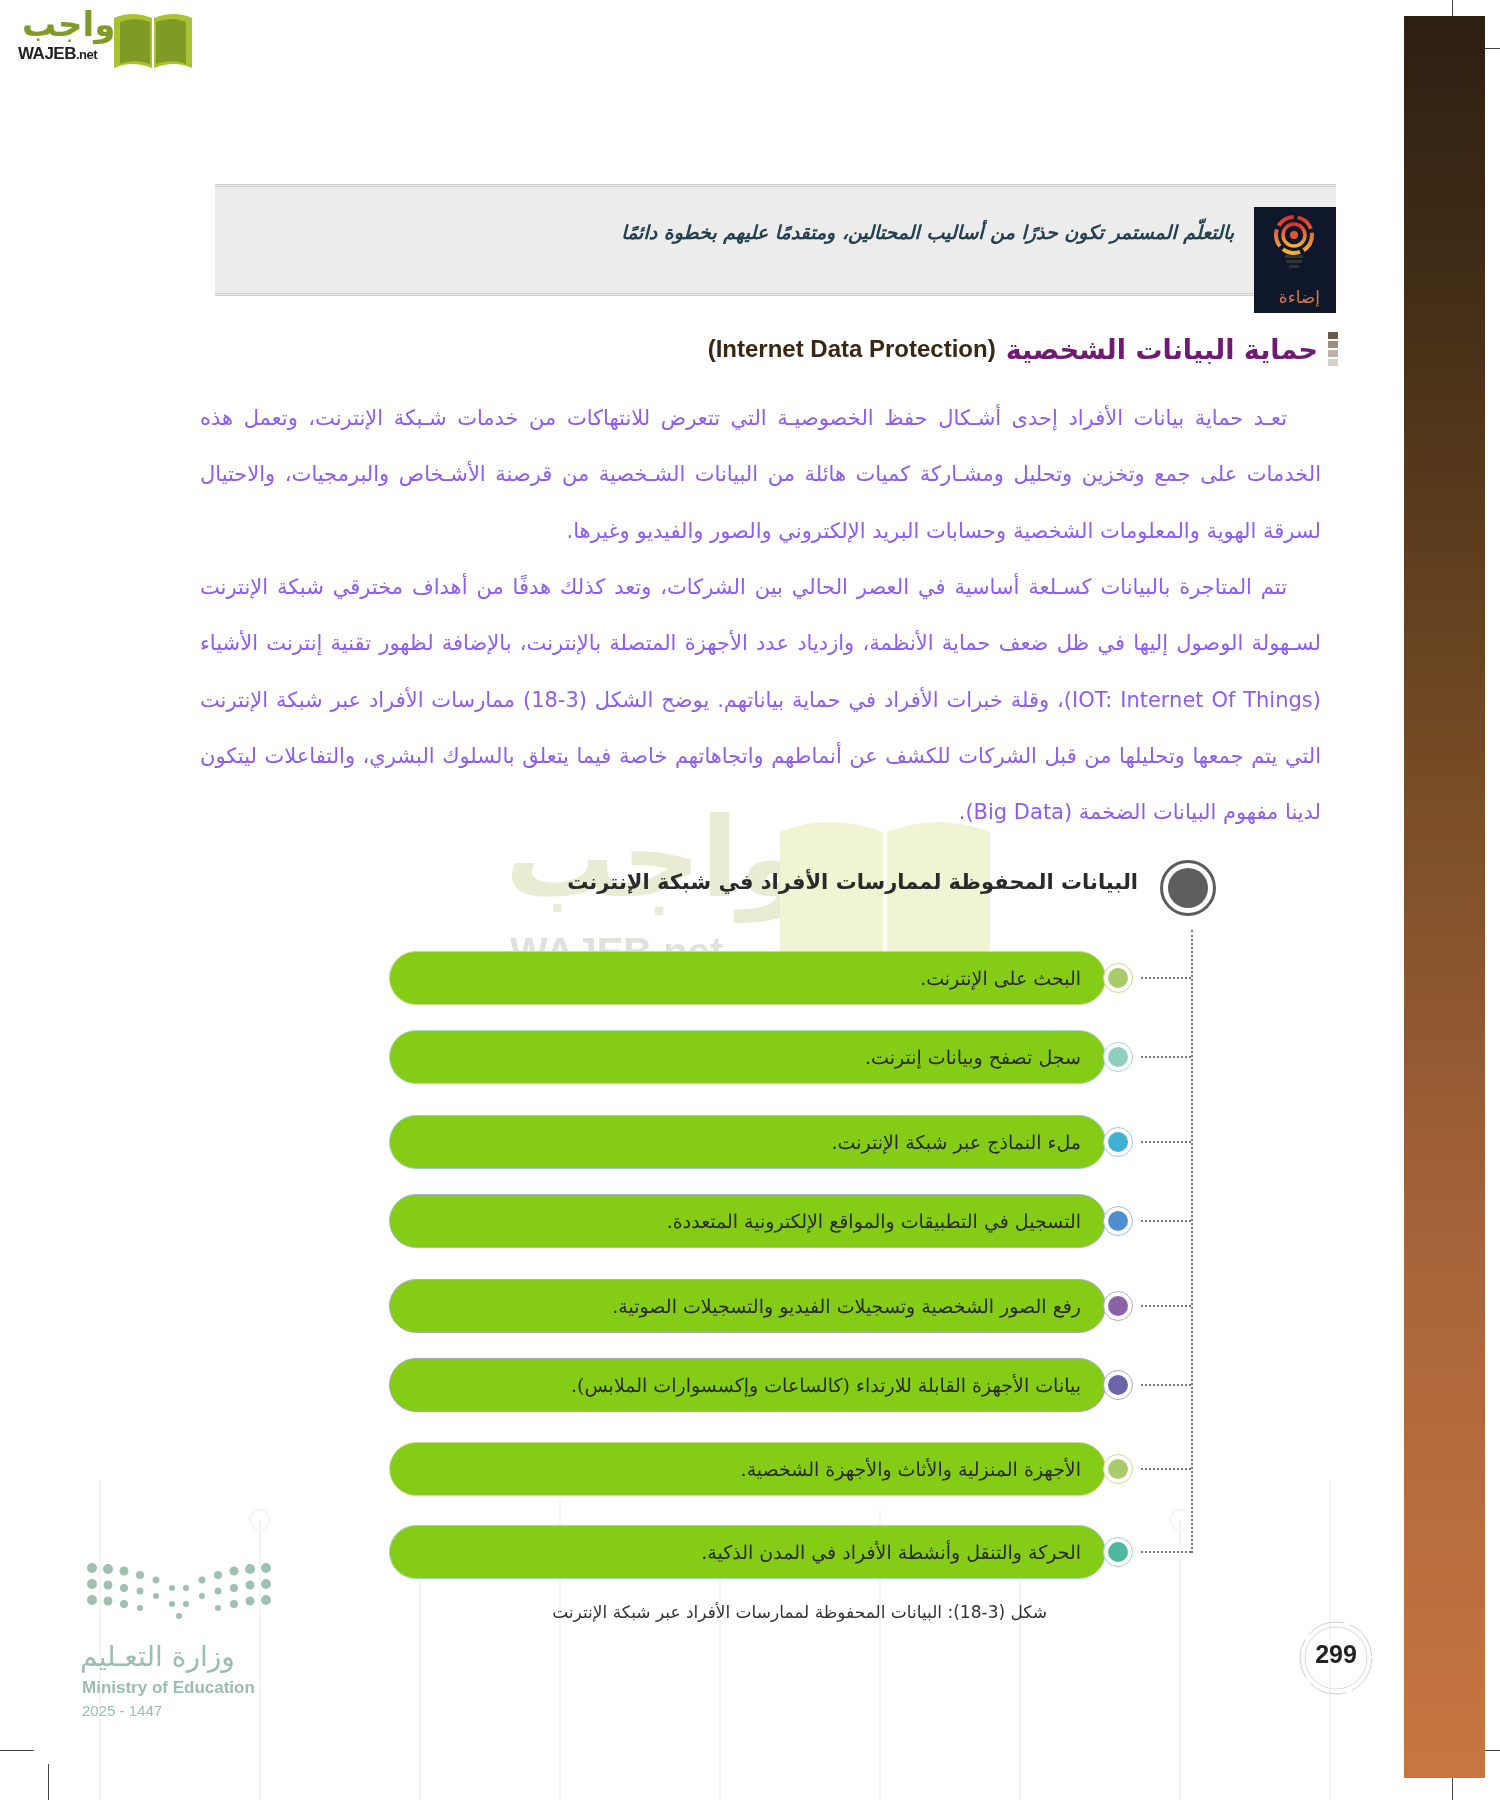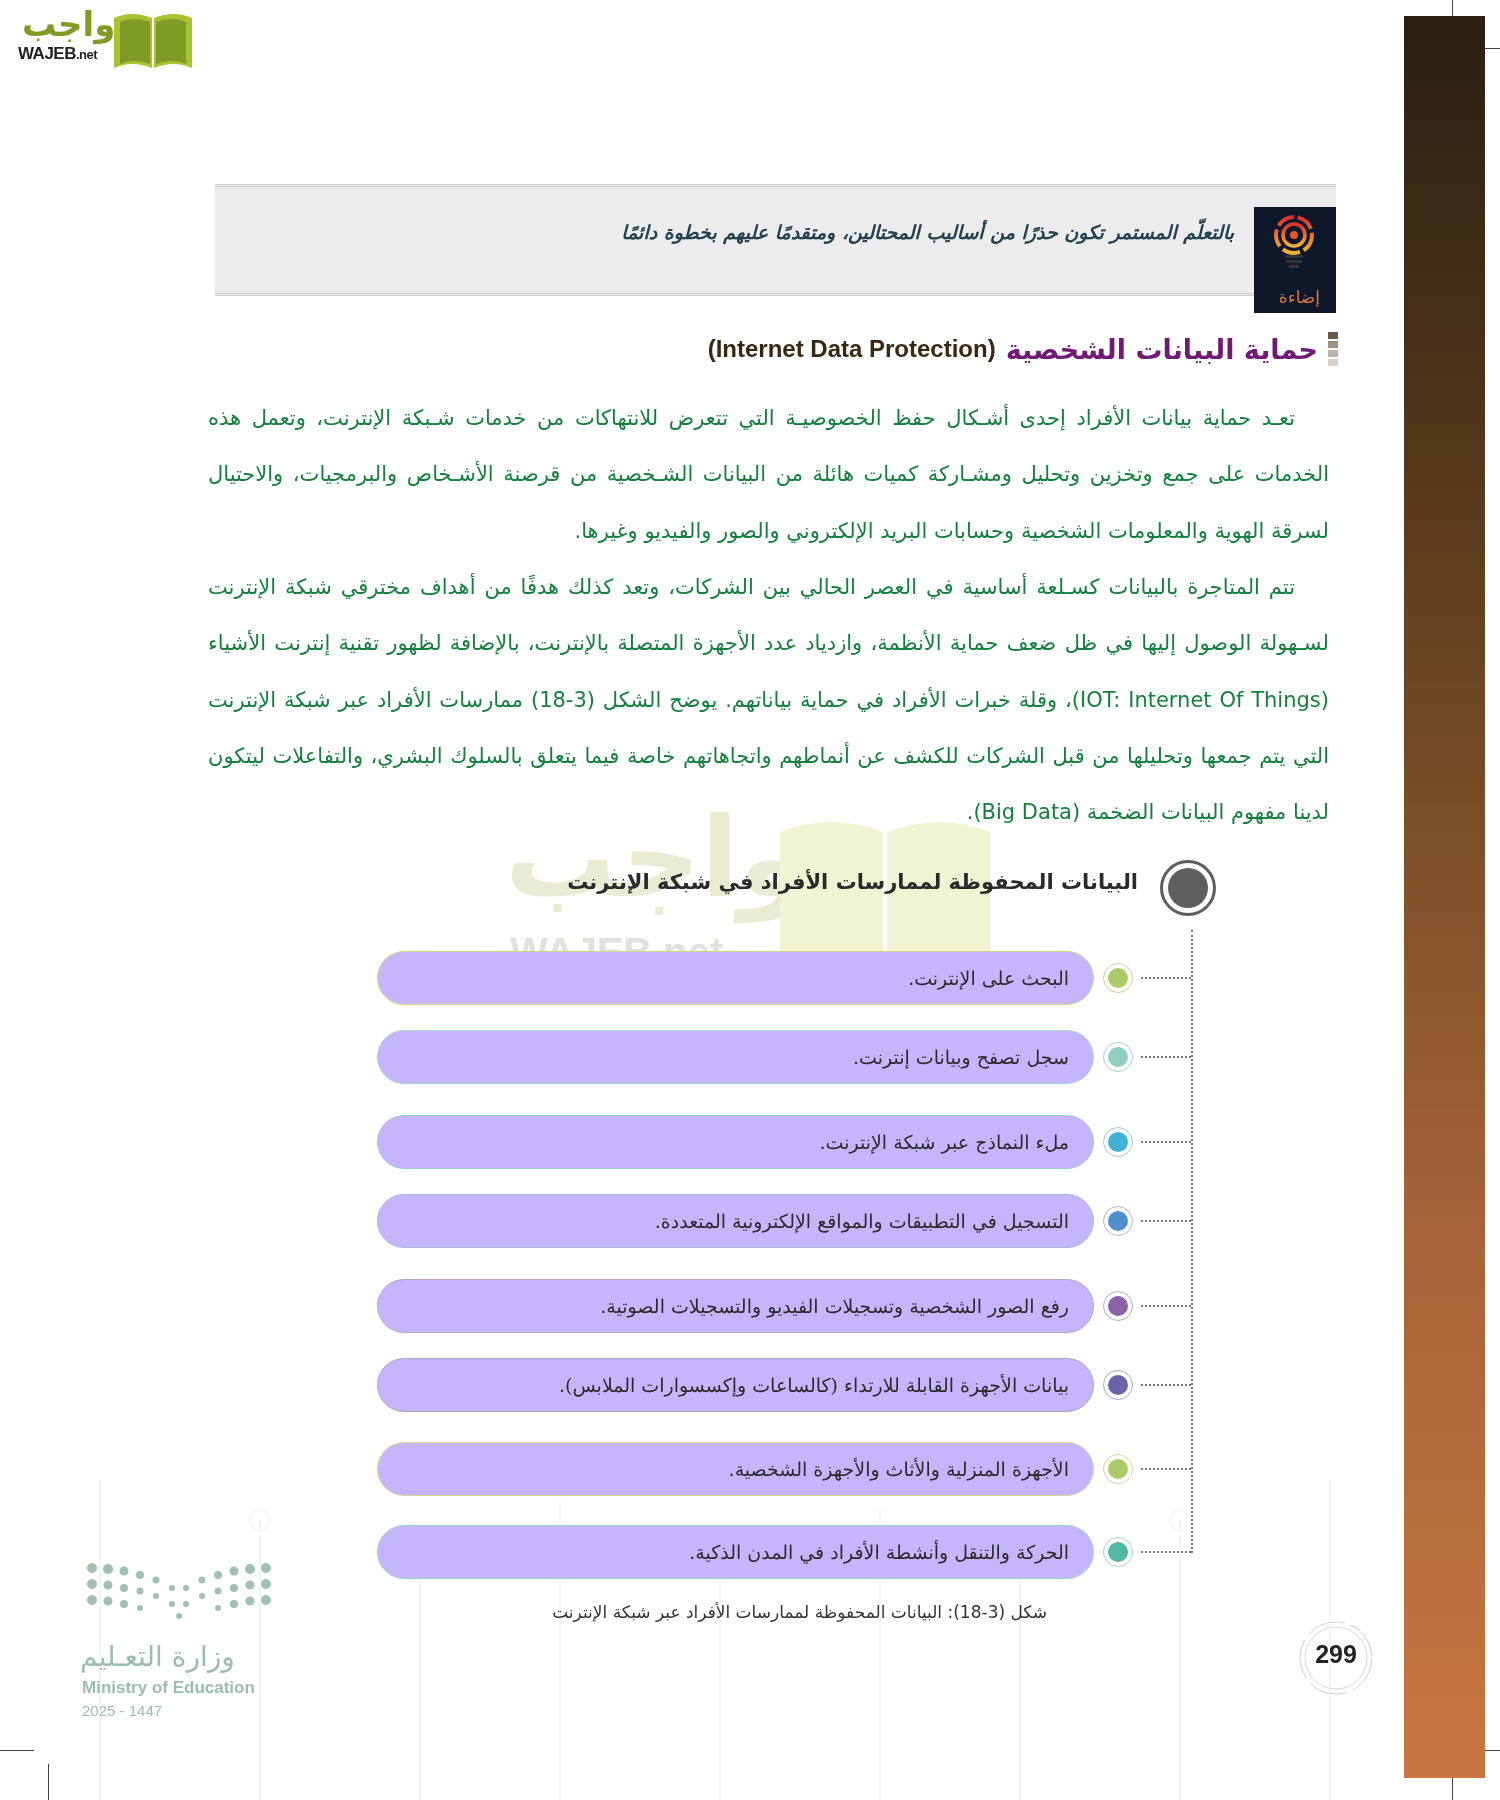--- a/index.html
+++ b/index.html
@@ -57,22 +57,22 @@
     position:absolute; right:162px; top:332px; direction:rtl; white-space:nowrap;
     display:flex; align-items:center; gap:10px;
   }
   .heading-marker { width:10px; height:34px; display:flex; flex-direction:column; gap:2px; }
   .heading-marker span { display:block; flex:1; }
   .heading-ar { font-size:27px; font-weight:bold; color:#701a75; }
   .heading-en { font-size:24px; font-weight:bold; color:#3a2712; font-family:"Liberation Sans", sans-serif; }
 
   
   .body-text {
-    position:absolute; left:208px; width:1121px; direction:rtl; text-align:justify;
-    font-size:21px; color:#15803d; line-height:56.3px;
+    position:absolute; left:200px; width:1121px; direction:rtl; text-align:justify;
+    font-size:21px; color:#8b5cf6; line-height:56.3px;
   }
   .para1 { top:390px; }
   .para2 { top:559px; }
   .indent { display:inline-block; width:34px; }
 
   
   .watermark { position:absolute; left:505px; top:812px; width:480px; height:170px; opacity:0.55; pointer-events:none; }
   .wm-ar { position:absolute; left:0; top:-18px; font-size:110px; font-weight:bold; color:#d9dcb0; direction:rtl; }
   .wm-en { position:absolute; left:5px; top:118px; font-size:40px; font-weight:bold; color:#c8c8c0; font-family:"Liberation Sans", sans-serif; }
   .wm-book { position:absolute; left:270px; top:0; width:220px; height:170px; }
@@ -89,22 +89,22 @@
   .diagram-root::after {
     content:""; position:absolute; left:5px; top:5px; width:40px; height:40px; border-radius:50%;
     background:#5e5e5e;
   }
   .v-dots {
     position:absolute; left:1191px; top:930px; width:0; height:623px;
     border-left:2px dotted #777;
   }
   .item-row { position:absolute; left:373px; width:820px; height:58px; }
   .pill {
-    position:absolute; left:4px; top:0; width:717px; height:54px; box-sizing:border-box;
-    border:1.5px solid #bbb; border-radius:28px; background:#c4b5fd;
+    position:absolute; left:16px; top:0; width:717px; height:54px; box-sizing:border-box;
+    border:1.5px solid #bbb; border-radius:28px; background:#84cc16;
     direction:rtl; padding-right:24px; display:flex; align-items:center;
     font-size:19px; color:#2a2a2a; font-family:"DejaVu Serif", serif;
   }
   .dot {
     position:absolute; left:730px; top:12px; width:30px; height:30px; border-radius:50%;
     box-sizing:border-box; background:#fff; border:1.5px solid #bbb;
   }
   .dot::after {
     content:""; position:absolute; left:4px; top:4px; width:20px; height:20px; border-radius:50%;
     background:var(--c);

